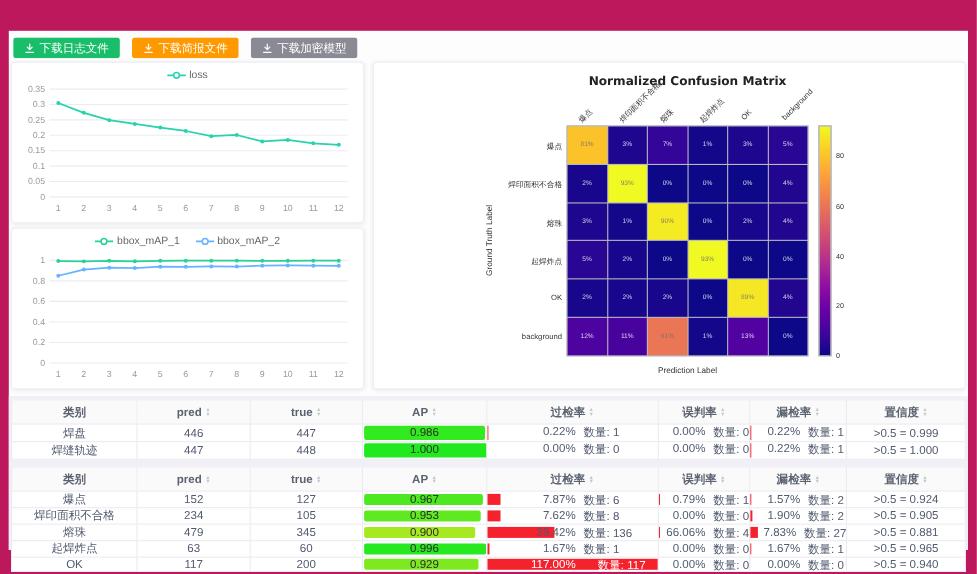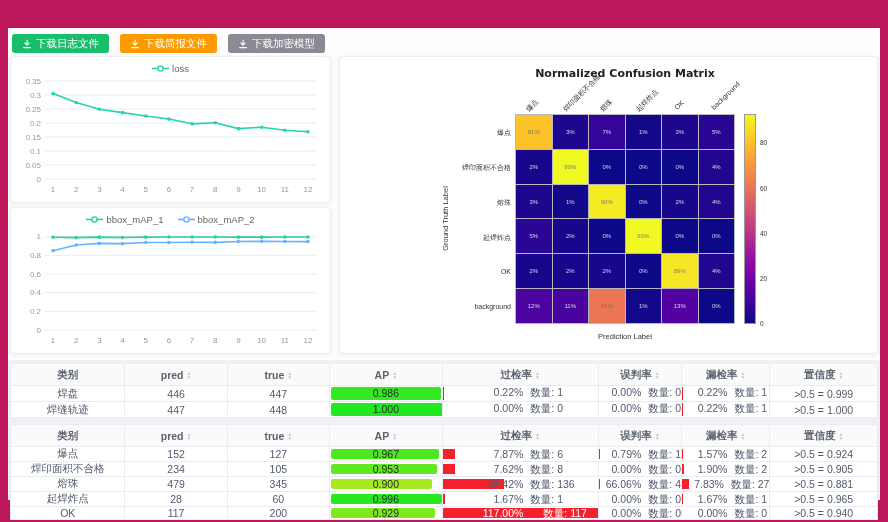--- a/index.html
+++ b/index.html
@@ -569,21 +569,21 @@
                   <div class="rate-cell" style="height:12px;">
                     <div class="rate-bar" style="width:7.83%;"></div>
                     <span class="rate-pct">7.83%</span>
                     <span class="rate-count">数量: 27</span>
                   </div>
                 </td>
                 <td>&gt;0.5 = 0.881</td>
               </tr>
               <tr style="height:12px;">
                 <td>起焊炸点</td>
-                <td>28</td>
+                <td>63</td>
                 <td>60</td>
                 <td>
                   <div class="ap-cell" style="height:12px;">
                     <div class="ap-bar" style="width:99.6%;background:hsl(118.39999999999999,82%,52%);"></div>
                     <div class="ap-text" style="line-height:12px;">0.996</div>
                   </div>
                 </td>
                 <td>
                   <div class="rate-cell" style="height:12px;">
                     <div class="rate-bar" style="width:1.67%;"></div>

